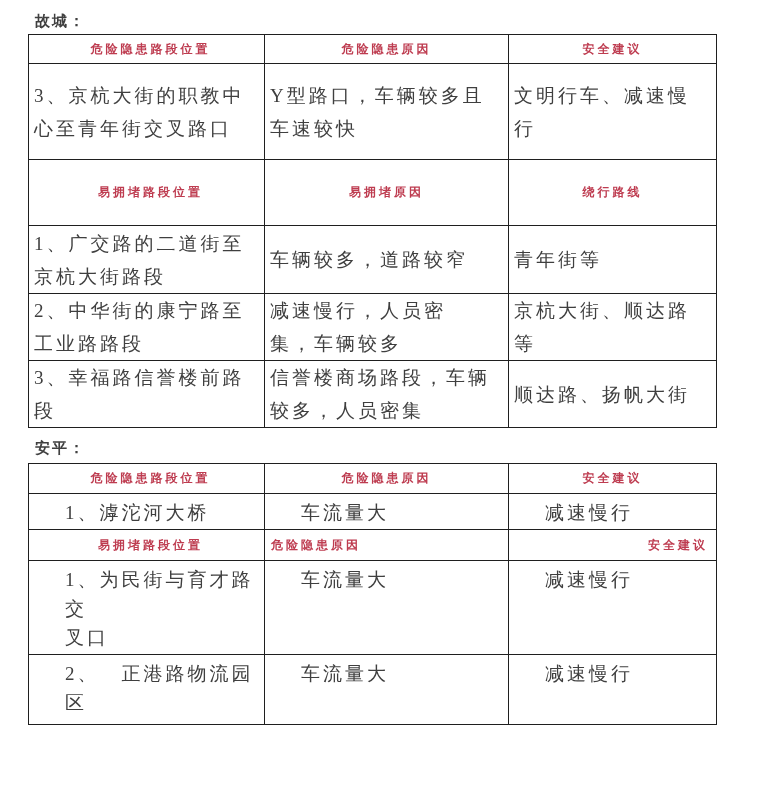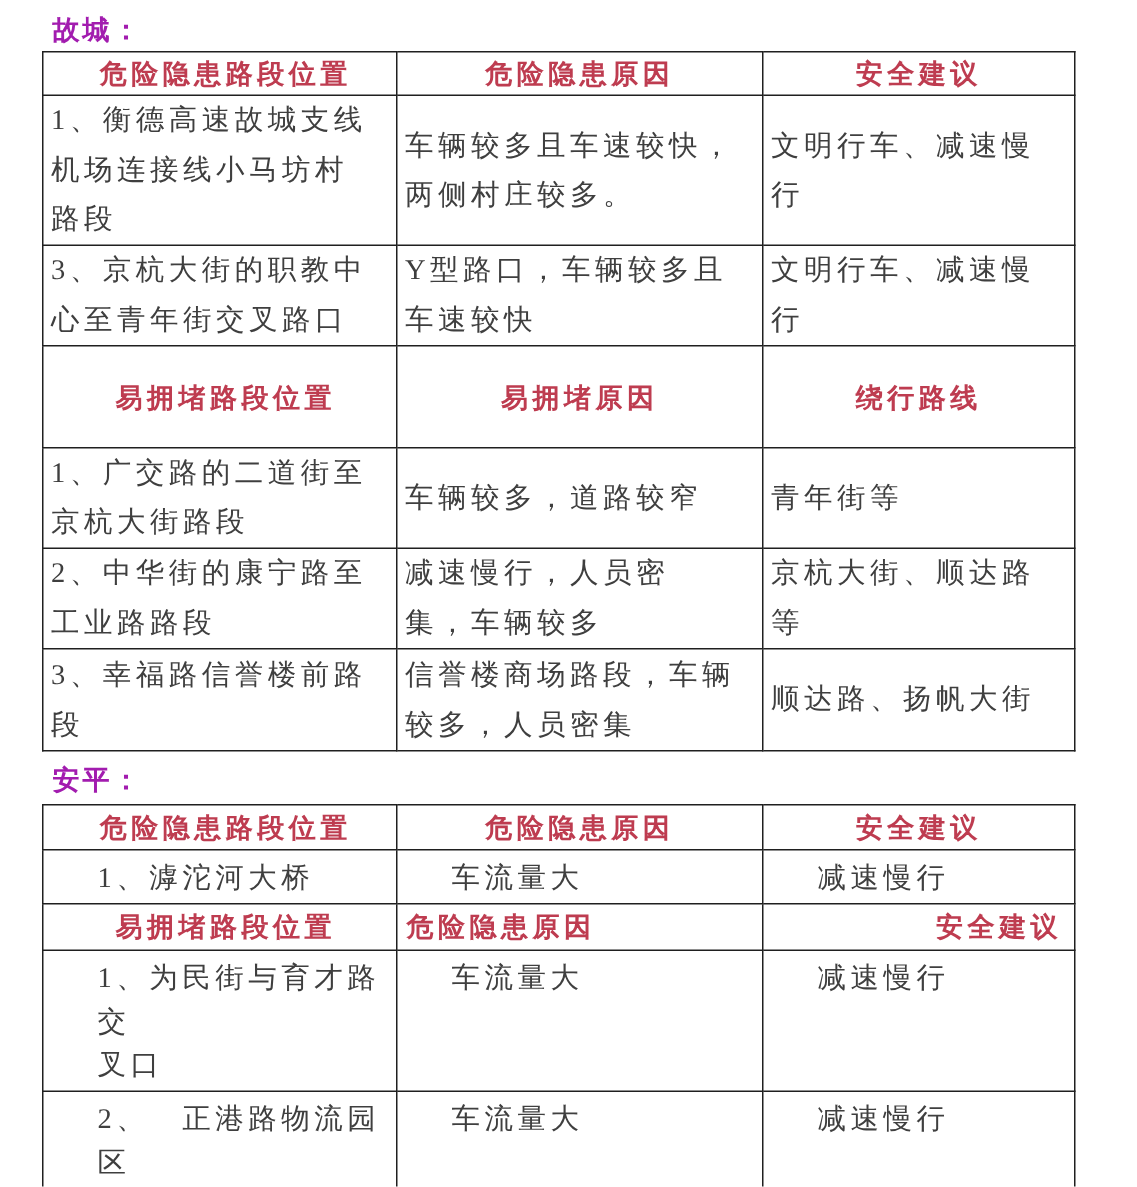--- a/index.html
+++ b/index.html
@@ -9,23 +9,23 @@
   body {
     width: 758px; height: 791px;
     overflow: hidden;
     font-family: "Liberation Serif", "DejaVu Serif", serif;
   }
   .doc {
     padding: 10px 0 0 28px;
   }
   .section-title {
     font-family: "DejaVu Sans", "Liberation Sans", sans-serif;
-    font-size: 18px;
+    font-size: 15px;
     font-weight: bold;
-    color: #a21caf;
+    color: #404040;
     letter-spacing: 2px;
     line-height: 22px;
     margin: 0 0 2px 7px;
   }
   .section-title.second {
     margin-top: 9px;
     margin-bottom: 4px;
   }
   table.road-table {
     border-collapse: collapse;
@@ -34,21 +34,21 @@
   }
   table.road-table td {
     border: 1px solid #1f1f1f;
     overflow: hidden;
     white-space: pre-line;
   }
   td.hcell {
     font-family: "DejaVu Sans", "Liberation Sans", sans-serif;
     color: #BE3C50;
     font-weight: bold;
-    font-size: 18px;
+    font-size: 12px;
     letter-spacing: 3px;
     text-align: center;
     vertical-align: middle;
     padding: 0 4px;
   }
   td.hcell:first-child { padding-left: 12px; }
   td.dcell {
     color: #3f3f3f;
     font-size: 19px;
     letter-spacing: 3px;
@@ -93,28 +93,20 @@
     <colgroup>
       <col style="width: 236px;">
       <col style="width: 244px;">
       <col style="width: 208px;">
     </colgroup>
     <tbody>
         <tr>
           <td class="hcell">危险隐患路段位置</td>
           <td class="hcell">危险隐患原因</td>
           <td class="hcell">安全建议</td>
-        </tr>
-        <tr>
-          <td class="dcell">1、衡德高速故城支线
-机场连接线小马坊村
-路段</td>
-          <td class="dcell">车辆较多且车速较快，
-两侧村庄较多。</td>
-          <td class="dcell">文明行车、减速慢行</td>
         </tr>
         <tr>
           <td class="dcell">3、京杭大街的职教中
 心至青年街交叉路口</td>
           <td class="dcell">Y型路口，车辆较多且
 车速较快</td>
           <td class="dcell">文明行车、减速慢行</td>
         </tr>
         <tr>
           <td class="hcell">易拥堵路段位置</td>

